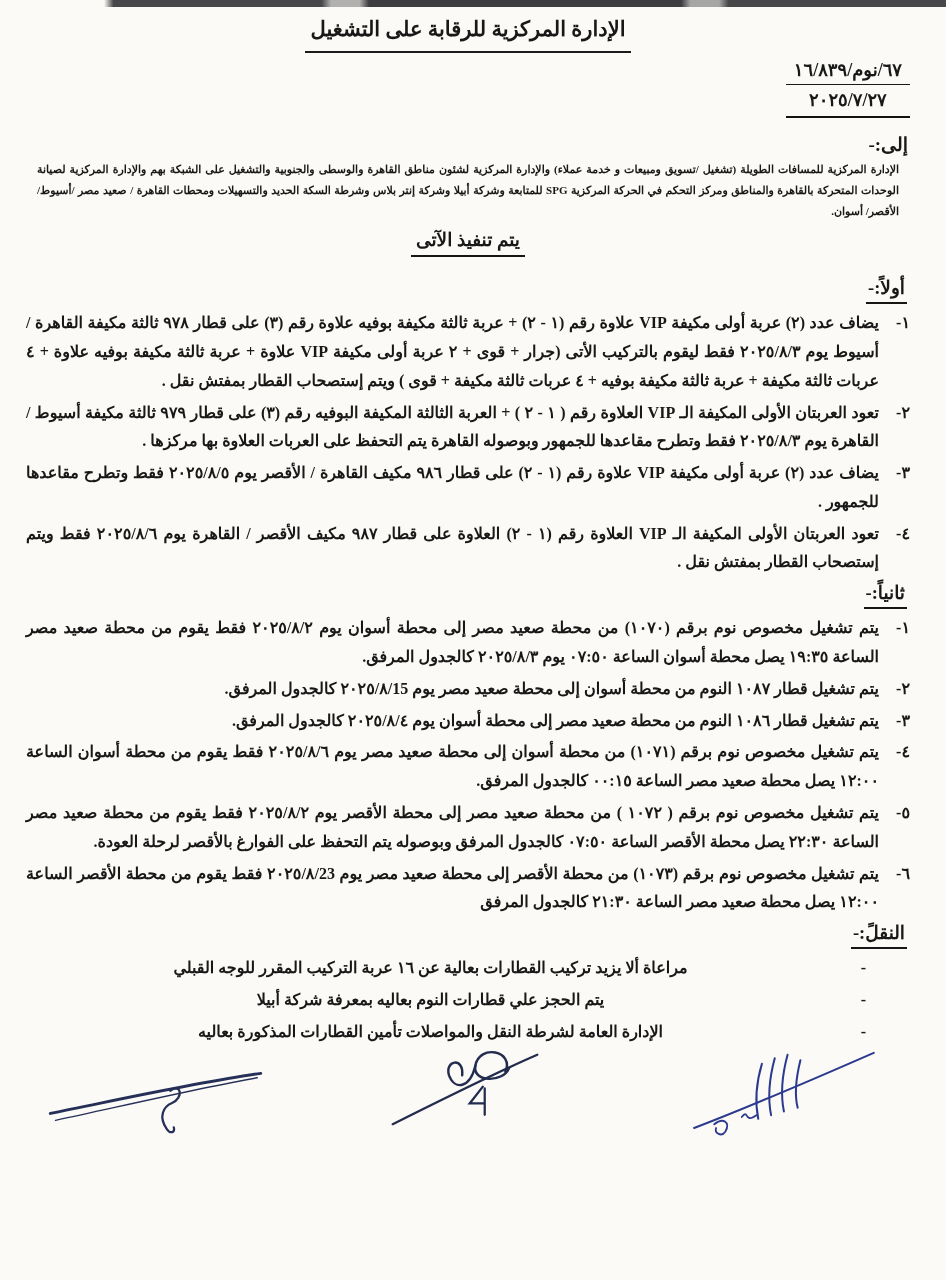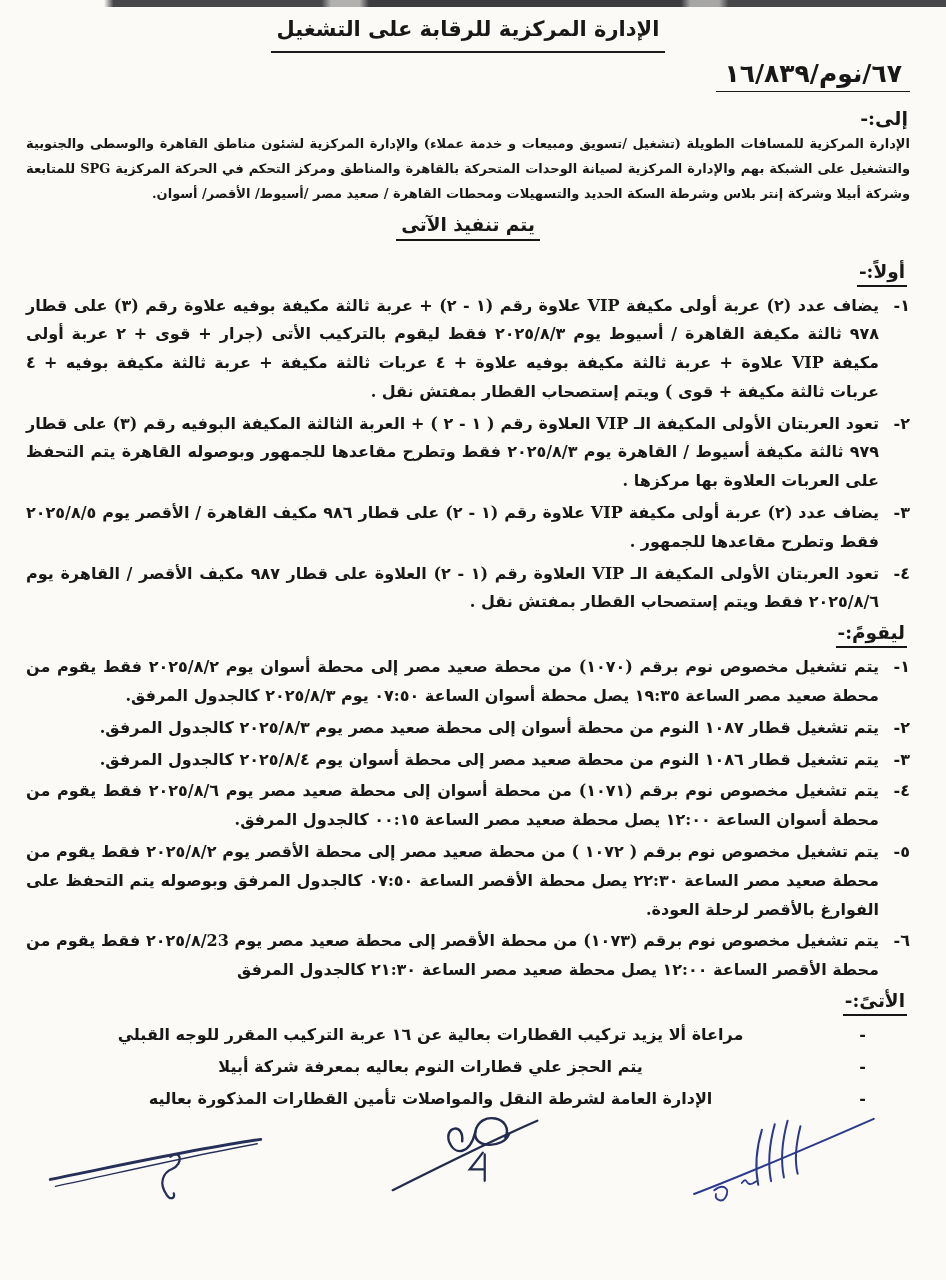--- a/index.html
+++ b/index.html
@@ -14,46 +14,47 @@
   body{
     width:946px;height:1280px;overflow:hidden;
     background:var(--paper);
     font-family:"DejaVu Serif","DejaVu Sans",serif;
     color:var(--ink);
   }
   .page{
     position:relative;width:946px;height:1280px;
     direction:rtl;font-weight:700;
     padding:0 36px 0 26px;
+    font-family:Liberation Serif, serif;
   }
   .scan-band{
     position:absolute;top:0;left:0;right:0;height:7px;
     background:linear-gradient(90deg,
       rgba(40,40,44,0) 0 11%,
       rgba(40,40,44,.85) 12% 34%,
       rgba(40,40,44,.35) 35% 38%,
       rgba(40,40,44,.9) 39% 72%,
       rgba(40,40,44,.4) 73% 76%,
       rgba(40,40,44,.85) 77% 100%);
   }
   header{ text-align:center; padding-top:14px; }
   .head-inner{
     display:inline-block; font-size:21px; line-height:1.45;
     border-bottom:2.4px solid #1c1c1c; padding:0 6px 7px;
   }
   .ref{
     width:fit-content; margin:6px 2px 12px auto; margin-right:0;
-    text-align:center; font-size:25px;
+    text-align:center; font-size:18px;
   }
   .ref-num{ padding:0 8px 3px; border-bottom:1.6px solid #1a1a1a; direction:ltr; unicode-bidi:isolate; }
   .ref-date{ padding:4px 14px 5px; border-bottom:2.6px solid #121212; letter-spacing:2px; }
   .to{ font-size:19px; margin:15px 2px 0 0; }
   .recipients{
-    font-size:13px; line-height:1.9; text-align:justify;
-    margin:3px 0 0;
+    font-size:11px; line-height:1.9; text-align:justify;
+    margin:3px 11px 0;
   }
   .directive{ text-align:center; margin:7px 0 20px; font-size:18.5px; }
   .directive-text{ display:inline-block; border-bottom:2.2px solid #161616; padding:0 5px 4px; }
   .sec-heading{ font-size:18.5px; margin:5px 3px 5px; }
   .sec-heading span{ display:inline-block; border-bottom:2.2px solid #161616; padding:0 2px 3px; }
   .item{
     display:flex; gap:7px; font-size:16px; line-height:1.8;
     margin:1px 0 3px;
   }
   .item .marker{ flex:0 0 auto; min-width:24px; }
@@ -84,20 +85,21 @@
   <div class="scan-band"></div>
 
   <header>
     <div class="head-inner">
       <div>الإدارة المركزية للرقابة على التشغيل</div>
     </div>
   </header>
 
   <div class="ref">
     <div class="ref-num">٦٧/نوم/١٦/٨٣٩</div>
+    <div class="ref-date">٢٠٢٥/٧/٢٧</div>
   </div>
 
   <div class="to">إلى:-</div>
 
   <p class="recipients">الإدارة المركزية للمسافات الطويلة (تشغيل /تسويق ومبيعات و خدمة عملاء) والإدارة المركزية لشئون مناطق القاهرة والوسطى والجنوبية والتشغيل على الشبكة بهم والإدارة المركزية لصيانة الوحدات المتحركة بالقاهرة والمناطق ومركز التحكم في الحركة المركزية SPG للمتابعة وشركة أبيلا وشركة إنتر بلاس وشرطة السكة الحديد والتسهيلات ومحطات القاهرة / صعيد مصر /أسيوط/ الأقصر/ أسوان.</p>
 
   <div class="directive">
     <span class="directive-text">يتم تنفيذ الآتى</span>
   </div>
 
@@ -112,46 +114,46 @@
         <div class="itext">تعود العربتان الأولى المكيفة الـ VIP العلاوة رقم ( ١ - ٢ ) + العربة الثالثة المكيفة البوفيه رقم (٣) على قطار ٩٧٩ ثالثة مكيفة أسيوط / القاهرة يوم ٢٠٢٥/٨/٣ فقط وتطرح مقاعدها للجمهور وبوصوله القاهرة يتم التحفظ على العربات العلاوة بها مركزها .</div>
       </div>
       <div class="item s0">
         <div class="marker">٣-</div>
         <div class="itext">يضاف عدد (٢) عربة أولى مكيفة VIP علاوة رقم (١ - ٢) على قطار ٩٨٦ مكيف القاهرة / الأقصر يوم ٢٠٢٥/٨/٥ فقط وتطرح مقاعدها للجمهور .</div>
       </div>
       <div class="item s0">
         <div class="marker">٤-</div>
         <div class="itext">تعود العربتان الأولى المكيفة الـ VIP العلاوة رقم (١ - ٢) العلاوة على قطار ٩٨٧ مكيف الأقصر / القاهرة يوم ٢٠٢٥/٨/٦ فقط ويتم إستصحاب القطار بمفتش نقل .</div>
       </div>
-      <div class="sec-heading"><span>ليقومً:-</span></div>
+      <div class="sec-heading"><span>ثانياً:-</span></div>
       <div class="item s1">
         <div class="marker">١-</div>
         <div class="itext">يتم تشغيل مخصوص نوم برقم (١٠٧٠) من محطة صعيد مصر إلى محطة أسوان يوم ٢٠٢٥/٨/٢ فقط يقوم من محطة صعيد مصر الساعة ١٩:٣٥ يصل محطة أسوان الساعة ٠٧:٥٠ يوم ٢٠٢٥/٨/٣ كالجدول المرفق.</div>
       </div>
       <div class="item s1">
         <div class="marker">٢-</div>
-        <div class="itext">يتم تشغيل قطار ١٠٨٧ النوم من محطة أسوان إلى محطة صعيد مصر يوم ٢٠٢٥/٨/٣ كالجدول المرفق.</div>
+        <div class="itext">يتم تشغيل قطار ١٠٨٧ النوم من محطة أسوان إلى محطة صعيد مصر يوم ٢٠٢٥/٨/15 كالجدول المرفق.</div>
       </div>
       <div class="item s1">
         <div class="marker">٣-</div>
         <div class="itext">يتم تشغيل قطار ١٠٨٦ النوم من محطة صعيد مصر إلى محطة أسوان يوم ٢٠٢٥/٨/٤ كالجدول المرفق.</div>
       </div>
       <div class="item s1">
         <div class="marker">٤-</div>
         <div class="itext">يتم تشغيل مخصوص نوم برقم (١٠٧١) من محطة أسوان إلى محطة صعيد مصر يوم ٢٠٢٥/٨/٦ فقط يقوم من محطة أسوان الساعة ١٢:٠٠ يصل محطة صعيد مصر الساعة ٠٠:١٥ كالجدول المرفق.</div>
       </div>
       <div class="item s1">
         <div class="marker">٥-</div>
         <div class="itext">يتم تشغيل مخصوص نوم برقم ( ١٠٧٢ ) من محطة صعيد مصر إلى محطة الأقصر يوم ٢٠٢٥/٨/٢ فقط يقوم من محطة صعيد مصر الساعة ٢٢:٣٠ يصل محطة الأقصر الساعة ٠٧:٥٠ كالجدول المرفق وبوصوله يتم التحفظ على الفوارغ بالأقصر لرحلة العودة.</div>
       </div>
       <div class="item s1">
         <div class="marker">٦-</div>
         <div class="itext">يتم تشغيل مخصوص نوم برقم (١٠٧٣) من محطة الأقصر إلى محطة صعيد مصر يوم ٢٠٢٥/٨/23 فقط يقوم من محطة الأقصر الساعة ١٢:٠٠ يصل محطة صعيد مصر الساعة ٢١:٣٠ كالجدول المرفق</div>
       </div>
-      <div class="sec-heading"><span>الأتىً:-</span></div>
+      <div class="sec-heading"><span>النقلً:-</span></div>
       <div class="item s2">
         <div class="marker">-</div>
         <div class="itext">مراعاة ألا يزيد تركيب القطارات بعالية عن ١٦ عربة التركيب المقرر للوجه القبلي</div>
       </div>
       <div class="item s2">
         <div class="marker">-</div>
         <div class="itext">يتم الحجز علي قطارات النوم بعاليه بمعرفة شركة أبيلا</div>
       </div>
       <div class="item s2">
         <div class="marker">-</div>

